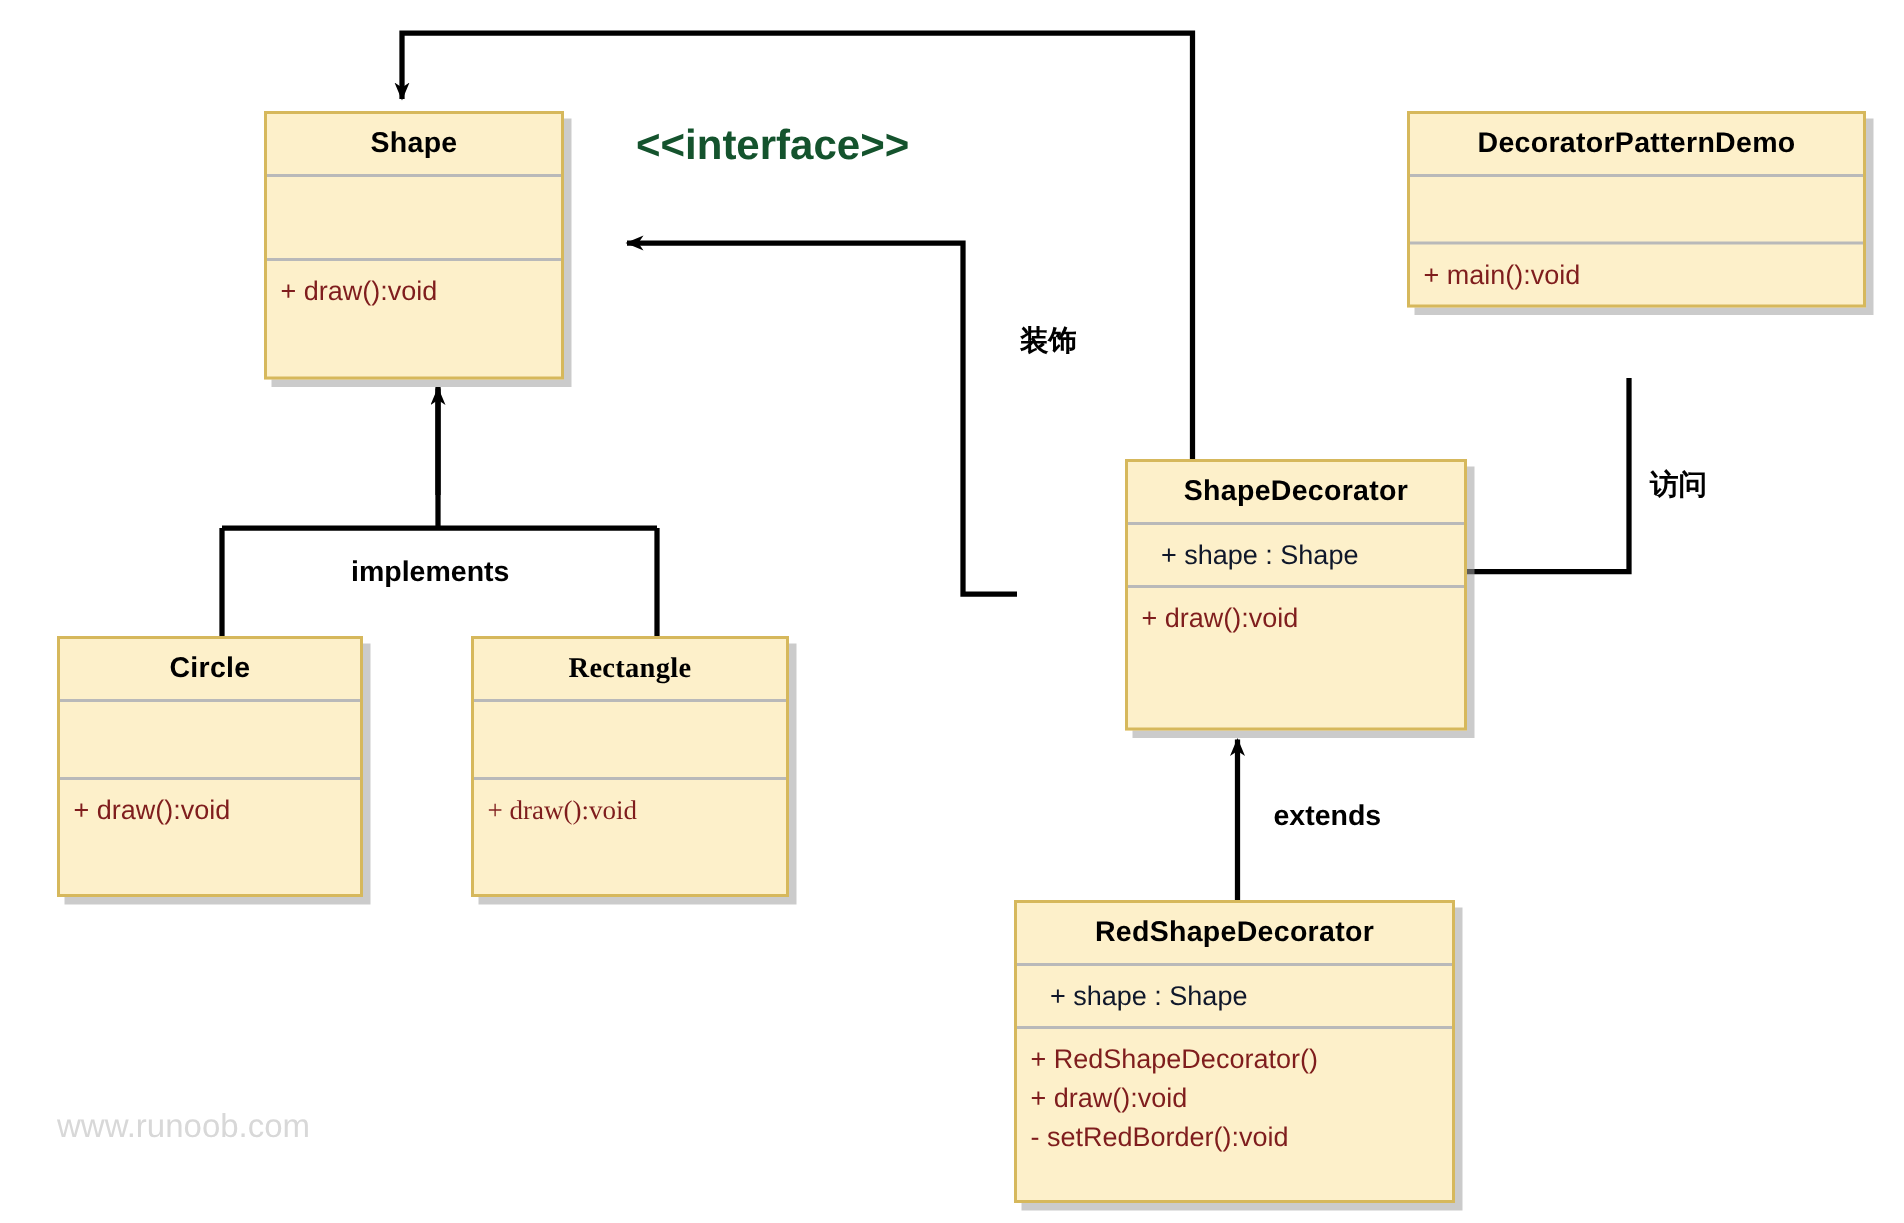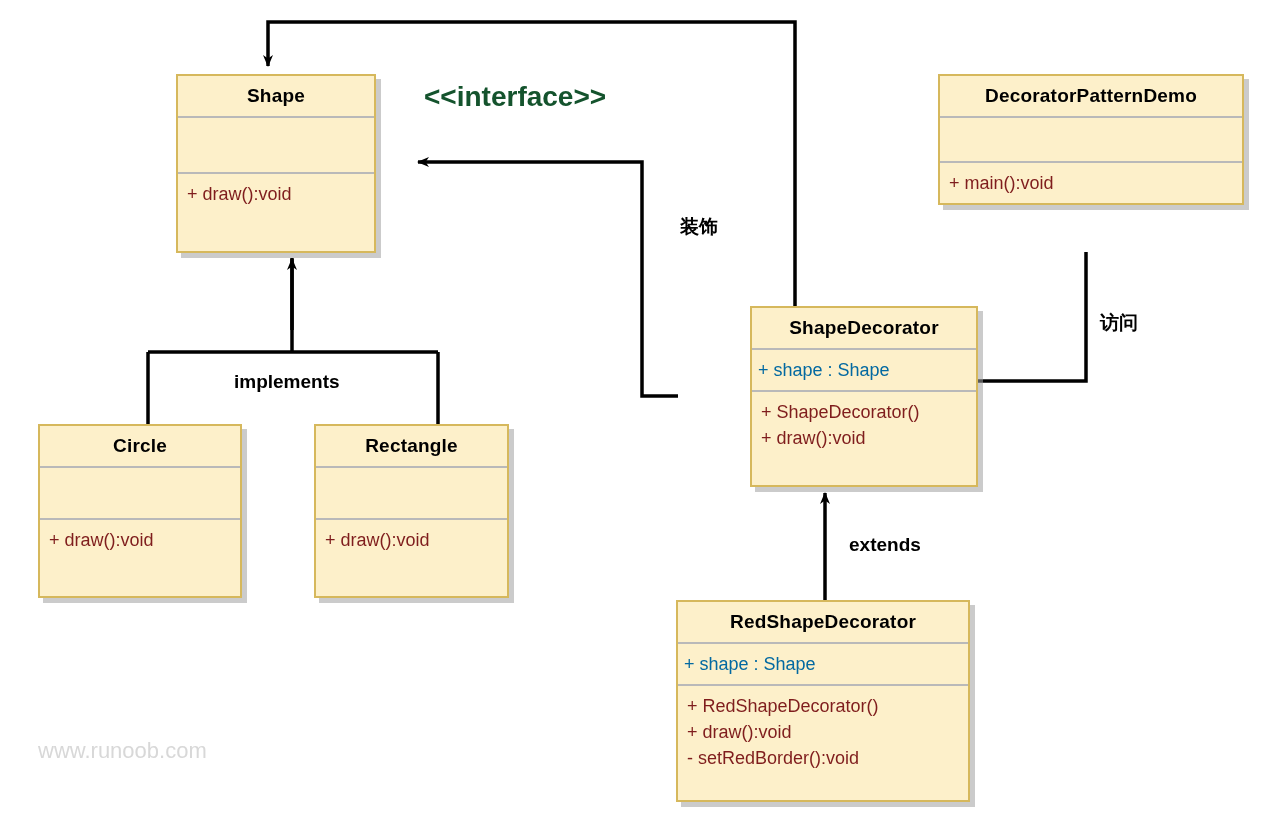--- a/index.html
+++ b/index.html
@@ -36,23 +36,23 @@
     font-size: 19px;
     letter-spacing: 0.2px;
     padding: 9px 6px 9px 6px;
     box-sizing: border-box;
     border-bottom: 2px solid #b9b9b9;
     white-space: nowrap;
   }
   .uml-attrs {
     box-sizing: border-box;
     border-bottom: 2px solid #b9b9b9;
-    padding: 7px 9px 7px 6px;
+    padding: 7px 9px 7px 22px;
     font-size: 18px;
-    color: #0369a1;
+    color: #0f172a;
     line-height: 26px;
     white-space: nowrap;
   }
   .uml-ops {
     box-sizing: border-box;
     padding: 7px 9px 7px 9px;
     font-size: 18px;
     color: #7f1d1d;
     line-height: 26px;
     white-space: nowrap;
@@ -147,34 +147,33 @@
       <span class="op-line">+ main():void</span>
     </div>
   </div>
 
   <div class="uml-class" style="left:702px; top:306px; width:228px; height:181px;margin-left:48px;">
     <div class="uml-name">ShapeDecorator</div>
     <div class="uml-attrs">
       <span class="attr-line">+ shape : Shape</span>
     </div>
     <div class="uml-ops">
-      <span class="op-line">+ ShapeDecorator()</span>
       <span class="op-line">+ draw():void</span>
     </div>
   </div>
 
   <div class="uml-class" style="left:38px; top:424px; width:204px; height:174px;">
     <div class="uml-name">Circle</div>
     <div class="uml-attrs empty" style="height:52px;"></div>
     <div class="uml-ops">
       <span class="op-line">+ draw():void</span>
     </div>
   </div>
 
-  <div class="uml-class" style="left:314px; top:424px; width:195px; height:174px;">
+  <div class="uml-class" style="left:314px; top:424px; width:212px; height:174px;font-family:Liberation Serif, serif;">
     <div class="uml-name">Rectangle</div>
     <div class="uml-attrs empty" style="height:52px;"></div>
     <div class="uml-ops">
       <span class="op-line">+ draw():void</span>
     </div>
   </div>
 
   <div class="uml-class" style="left:676px; top:600px; width:294px; height:202px;">
     <div class="uml-name">RedShapeDecorator</div>
     <div class="uml-attrs">

